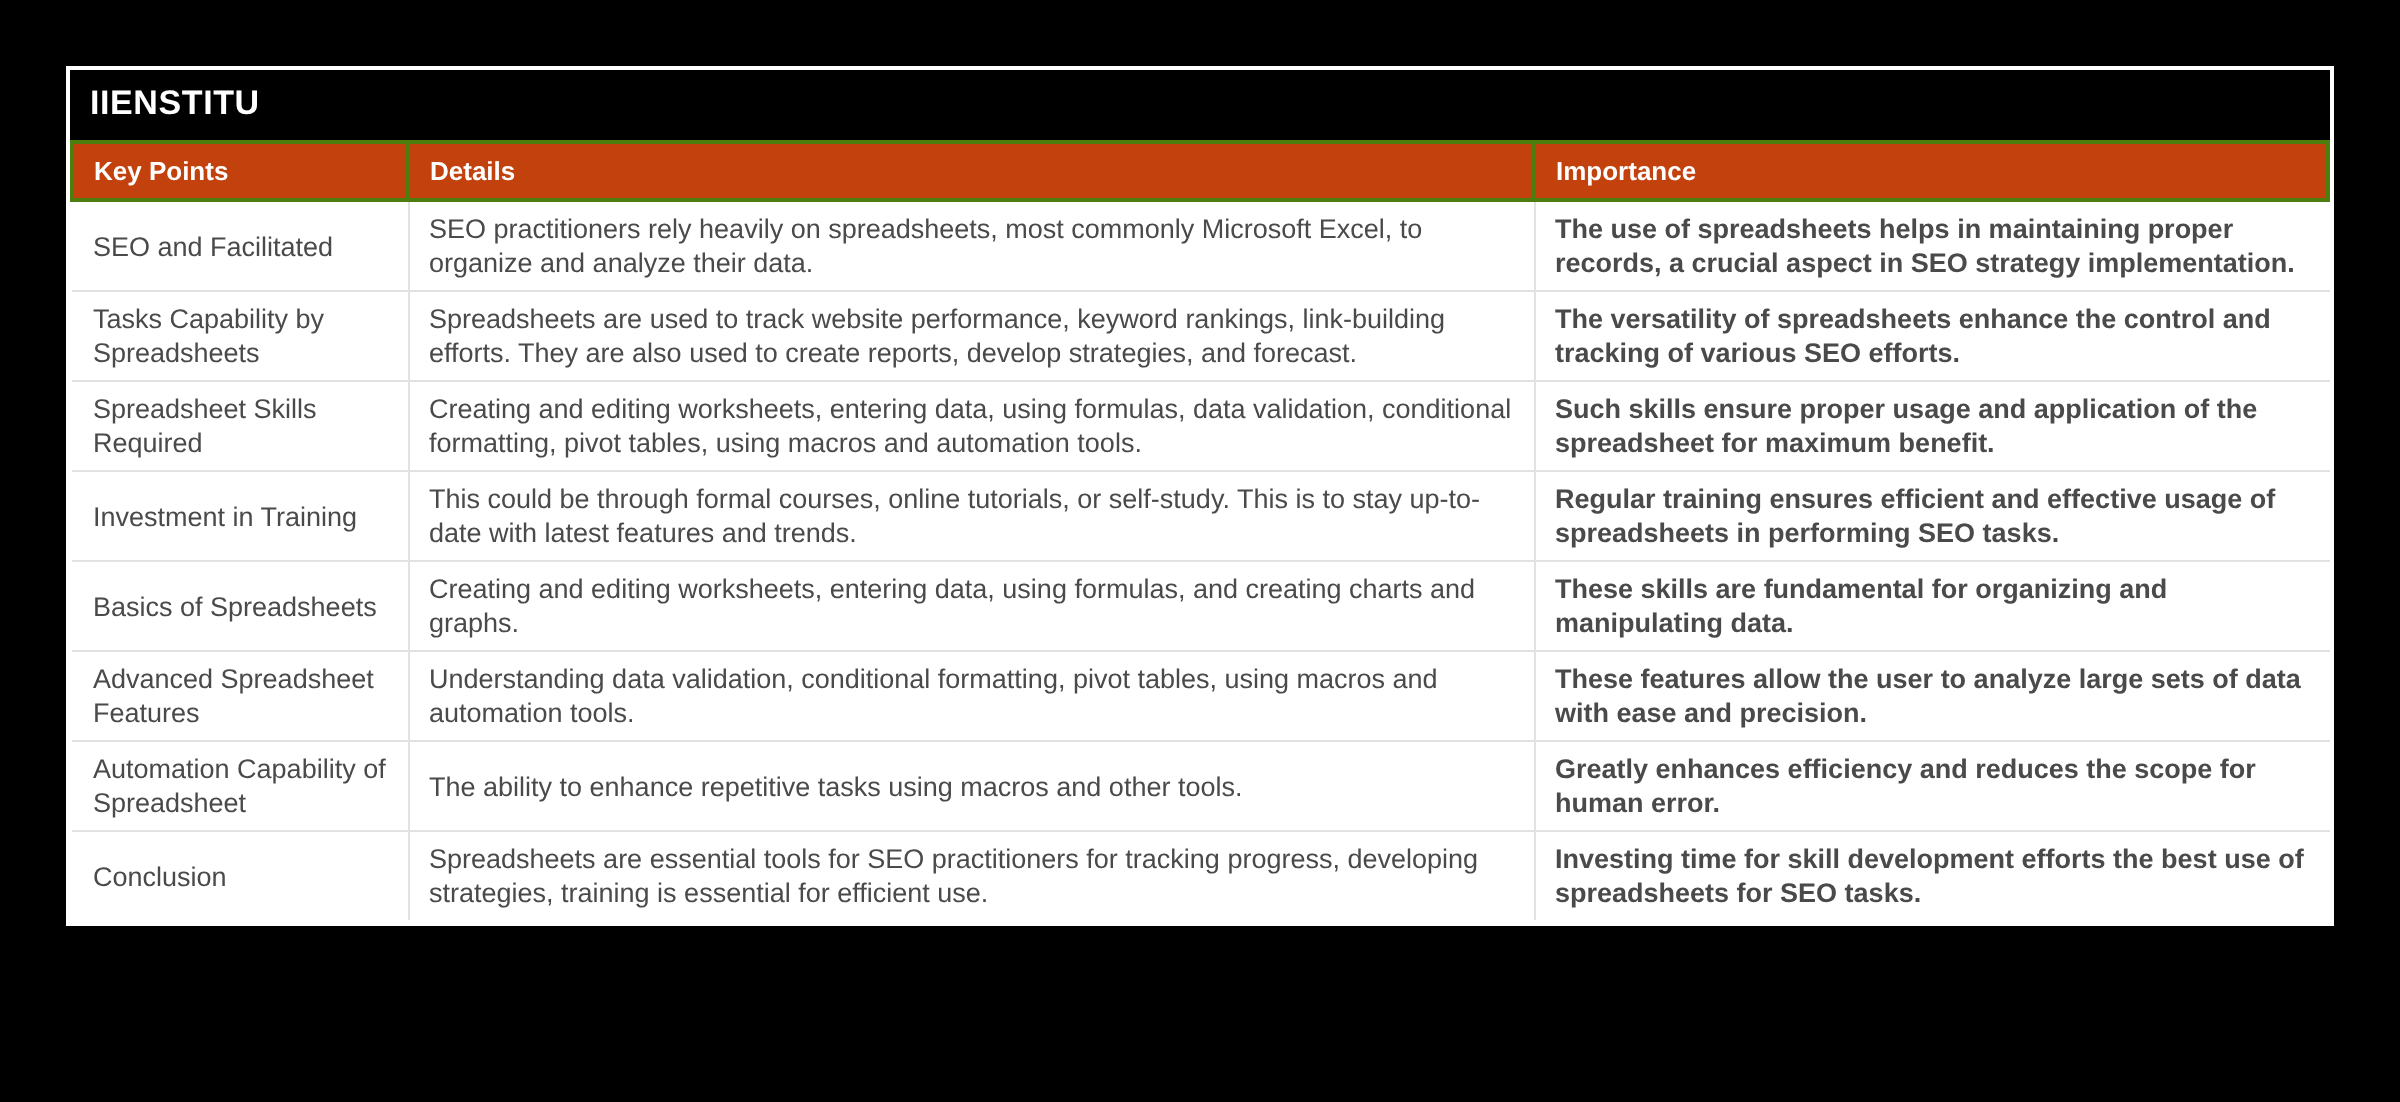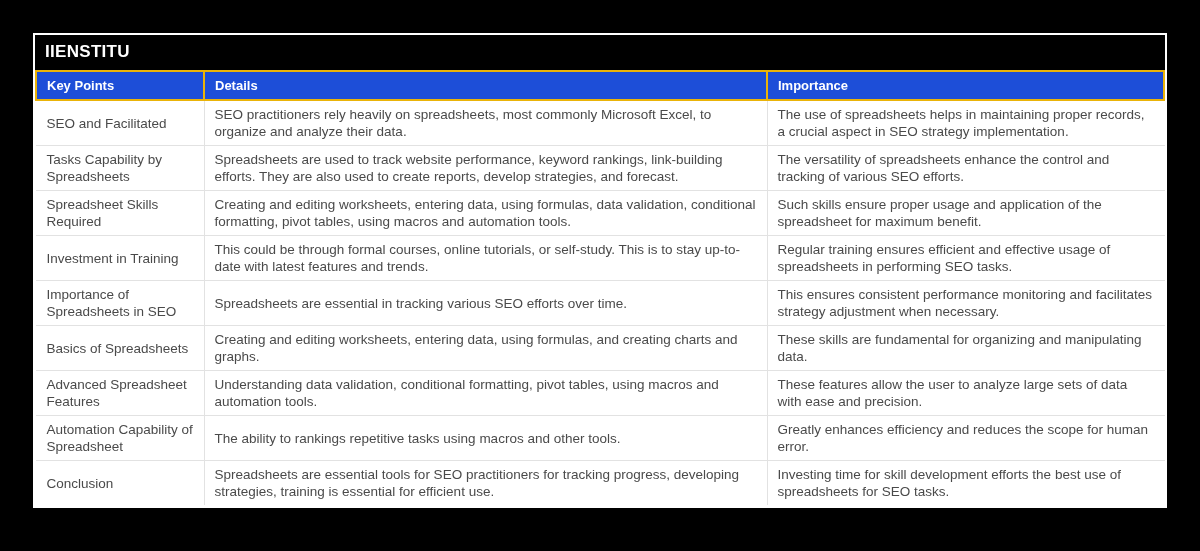--- a/index.html
+++ b/index.html
@@ -28,39 +28,39 @@
   }
   table.data-table {
     width: 100%;
     border-collapse: collapse;
     table-layout: fixed;
   }
   table.data-table col.col-key { width: 168px; }
   table.data-table col.col-details { width: 563px; }
   table.data-table col.col-importance { width: auto; }
   thead th {
-    background: #1d4ed8;
+    background: #c2410c;
     color: #ffffff;
     font-size: 13px;
     font-weight: bold;
     text-align: left;
     padding: 6px 10px;
-    border: 2px solid #eab308;
+    border: 2px solid #4d7c0f;
   }
   tbody td {
     border: 1px solid #e2e2e2;
     color: #4a4a4a;
     font-size: 13.5px;
     line-height: 17px;
     padding: 5px 10px;
     vertical-align: middle;
     background: #ffffff;
   }
   tbody tr td:first-child { border-left-color: #ffffff; }
-  tbody tr td:last-child  { border-right-color: #ffffff; }
+  tbody tr td:last-child  { border-right-color: #ffffff; font-weight: bold; }
   tbody tr:last-child td  { border-bottom-color: #ffffff; }
 </style>
 </head>
 <body>
 
 <div class="card">
   <div class="title-bar">IIENSTITU</div>
   <table class="data-table">
     <colgroup>
       <col class="col-key">
@@ -89,37 +89,32 @@
         <td>Spreadsheet Skills Required</td>
         <td>Creating and editing worksheets, entering data, using formulas, data validation, conditional formatting, pivot tables, using macros and automation tools.</td>
         <td>Such skills ensure proper usage and application of the spreadsheet for maximum benefit.</td>
       </tr>
       <tr>
         <td>Investment in Training</td>
         <td>This could be through formal courses, online tutorials, or self-study. This is to stay up-to-date with latest features and trends.</td>
         <td>Regular training ensures efficient and effective usage of spreadsheets in performing SEO tasks.</td>
       </tr>
       <tr>
-        <td>Importance of Spreadsheets in SEO</td>
-        <td>Spreadsheets are essential in tracking various SEO efforts over time.</td>
-        <td>This ensures consistent performance monitoring and facilitates strategy adjustment when necessary.</td>
-      </tr>
-      <tr>
         <td>Basics of Spreadsheets</td>
         <td>Creating and editing worksheets, entering data, using formulas, and creating charts and graphs.</td>
         <td>These skills are fundamental for organizing and manipulating data.</td>
       </tr>
       <tr>
         <td>Advanced Spreadsheet Features</td>
         <td>Understanding data validation, conditional formatting, pivot tables, using macros and automation tools.</td>
         <td>These features allow the user to analyze large sets of data with ease and precision.</td>
       </tr>
       <tr>
         <td>Automation Capability of Spreadsheet</td>
-        <td>The ability to rankings repetitive tasks using macros and other tools.</td>
+        <td>The ability to enhance repetitive tasks using macros and other tools.</td>
         <td>Greatly enhances efficiency and reduces the scope for human error.</td>
       </tr>
       <tr>
         <td>Conclusion</td>
         <td>Spreadsheets are essential tools for SEO practitioners for tracking progress, developing strategies, training is essential for efficient use.</td>
         <td>Investing time for skill development efforts the best use of spreadsheets for SEO tasks.</td>
       </tr>
     </tbody>
   </table>
 </div>

